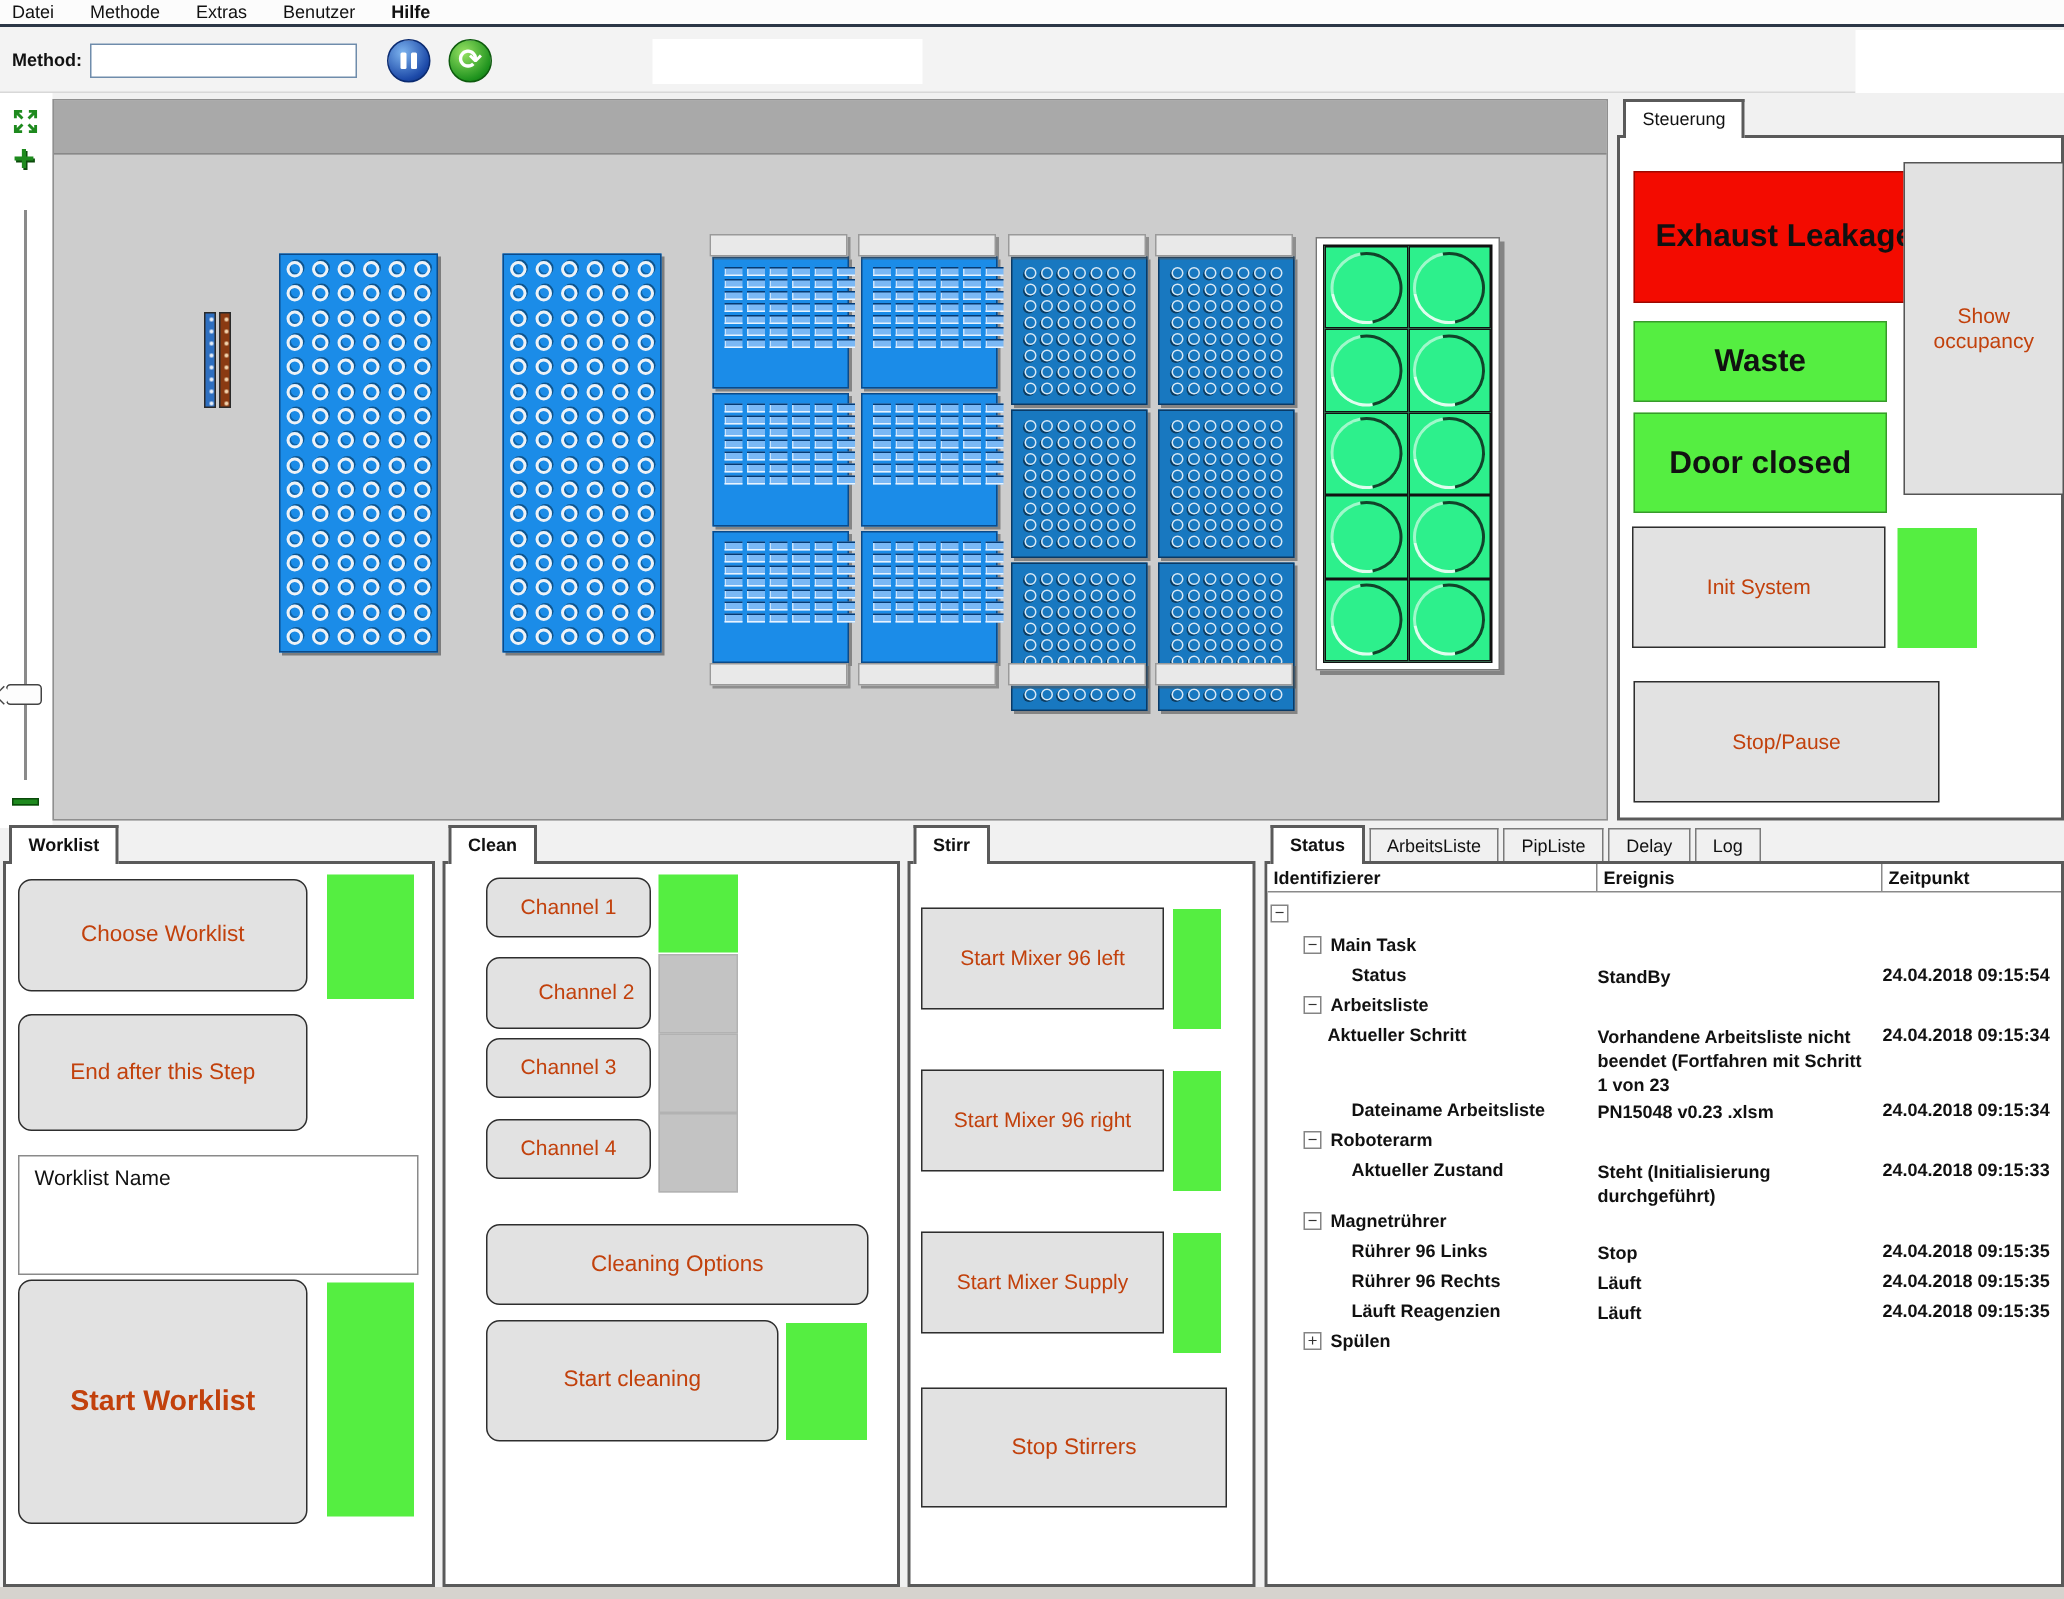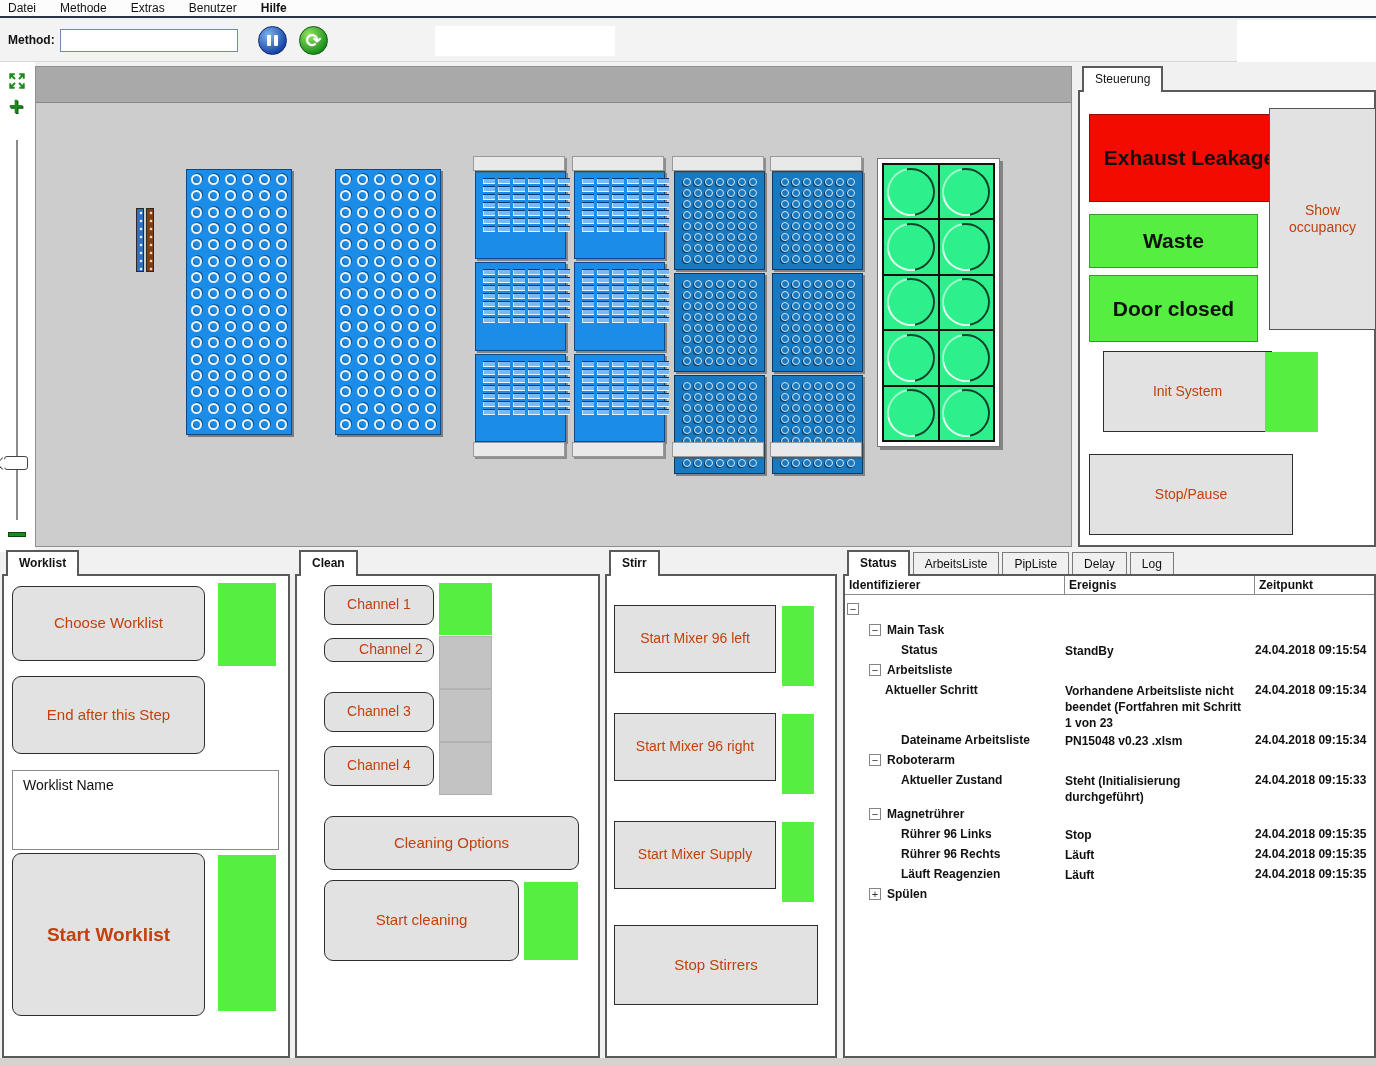--- a/index.html
+++ b/index.html
@@ -1013,21 +1013,21 @@
 
   <div class="tabpanel" style="left:1078px; top:66px; width:298px; height:481px;">
     <div class="tabs">
       <div class="tab">Steuerung</div>
     </div>
     <div class="tabbody">
       <div class="alarm" style="left: 9px; top: 22px; width: 201px; height: 88px; background-color: rgb(243, 11, 0);">Exhaust Leakage</div>
       <div class="alarm" style="left: 9px; top: 122px; width: 169px; height: 54px; background-color: rgb(85, 238, 65);">Waste</div>
       <div class="alarm" style="left: 9px; top: 183px; width: 169px; height: 67px; background-color: rgb(85, 238, 65);">Door closed</div>
       <div class="btn" style="left:189px; top:16px; width:107px; height:222px; font-size:14px; border-color:#555; padding:0 14px;">Show occupancy</div>
-      <div class="btn" style="left:23px; top:259px; width:169px; height:81px; font-size:14px;">Init System</div>
+      <div class="btn" style="left:8px; top:259px; width:169px; height:81px; font-size:14px;">Init System</div>
       <div class="ind" style="left: 185px; top: 260px; width: 53px; height: 80px; background-color: rgb(85, 238, 65);"></div>
       <div class="btn" style="left:9px; top:362px; width:204px; height:81px; font-size:14px;">Stop/Pause</div>
     </div>
   </div>
 
   <div class="tabpanel" style="left:2px; top:550px; width:288px; height:508px;">
     <div class="tabs">
       <div class="tab bold">Worklist</div>
     </div>
     <div class="tabbody">
@@ -1040,21 +1040,21 @@
       <div class="ind" style="left: 214px; top: 279px; width: 58px; height: 156px; background-color: rgb(85, 238, 65);"></div>
     </div>
   </div>
 
   <div class="tabpanel" style="left:295px; top:550px; width:305px; height:508px;">
     <div class="tabs">
       <div class="tab bold">Clean</div>
     </div>
     <div class="tabbody">
       <div class="btn rounded" style="left:27px; top:9px; width:110px; height:40px; font-size:14px;">Channel 1</div>
-      <div class="btn rounded" style="left:27px; top:62px; width:110px; height:24px; font-size:14px;padding-left:24px;">Channel 2</div>
+      <div class="btn rounded" style="left:27px; top:62px; width:110px; height:48px; font-size:14px;padding-left:24px;">Channel 2</div>
       <div class="btn rounded" style="left:27px; top:116px; width:110px; height:40px; font-size:14px;">Channel 3</div>
       <div class="btn rounded" style="left:27px; top:170px; width:110px; height:40px; font-size:14px;">Channel 4</div>
 
       <div class="ind" style="left: 142px; top: 7px; width: 53px; height: 52px; background-color: rgb(85, 238, 65);"></div>
       <div class="ind" style="left: 142px; top: 60px; width: 53px; height: 53px; border: 1px solid rgb(178, 178, 178); background-color: rgb(195, 195, 195);"></div>
       <div class="ind" style="left: 142px; top: 113px; width: 53px; height: 53px; border: 1px solid rgb(178, 178, 178); background-color: rgb(195, 195, 195);"></div>
       <div class="ind" style="left: 142px; top: 166px; width: 53px; height: 53px; border: 1px solid rgb(178, 178, 178); background-color: rgb(195, 195, 195);"></div>
 
       <div class="btn rounded" style="left:27px; top:304px; width:195px; height:81px;">Start cleaning</div>
       <div class="btn rounded" style="left:27px; top:240px; width:255px; height:54px;">Cleaning Options</div>

